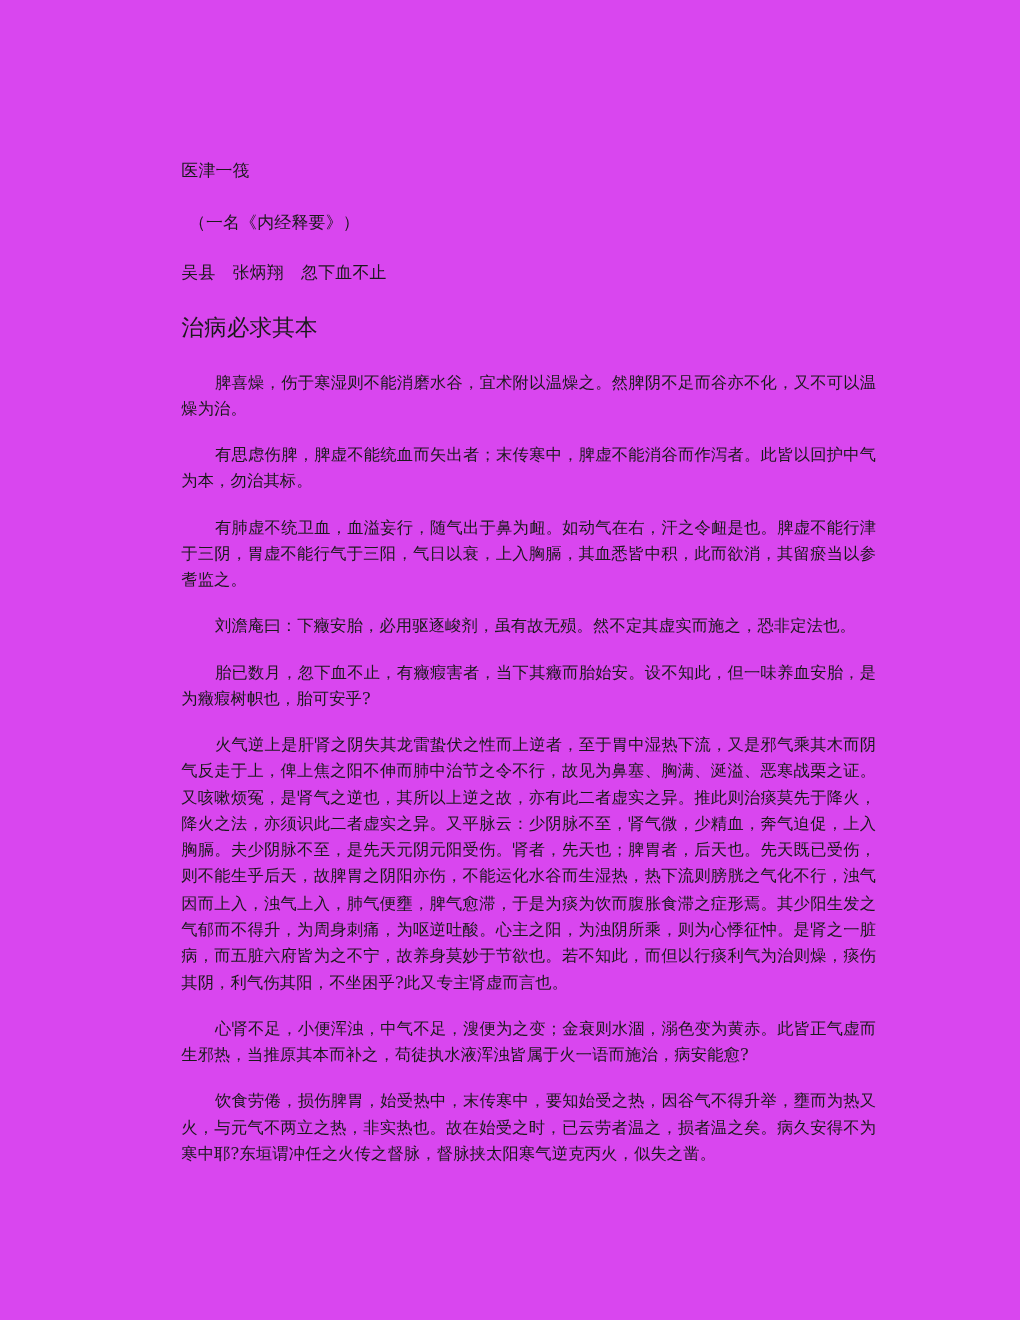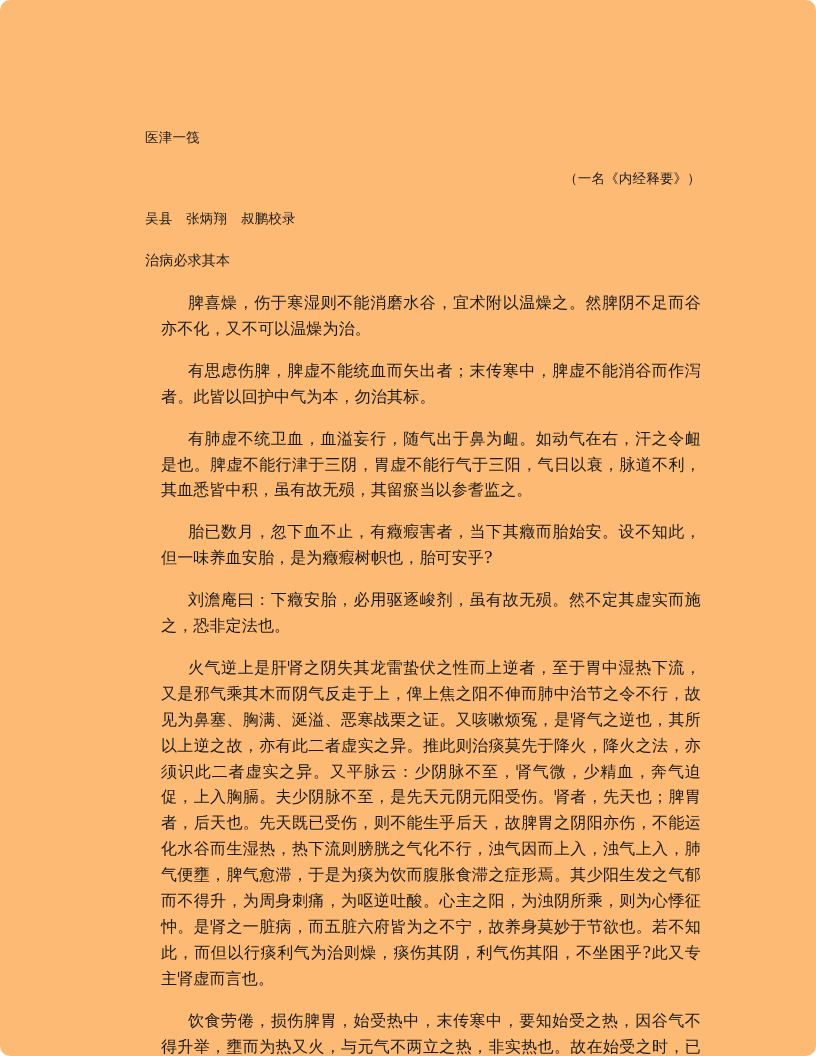--- a/index.html
+++ b/index.html
@@ -11,54 +11,52 @@
     width: 816px;
     height: 1056px;
     font-family: "DejaVu Serif", "Liberation Serif", serif;
     color: #1a1a1a;
     overflow: hidden;
   }
   .page {
     position: relative;
     width: 816px;
     height: 1056px;
-    background: #fdba74;
+    background: #d946ef;
     box-sizing: border-box;
-    border-radius: 10px;
   }
   .content {
     position: absolute;
     left: 145px;
     top: 128px;
     width: 556px;
   }
   .front-line {
     font-size: 13.5px;
     line-height: 1.45;
     margin: 0 0 21px 0;
     letter-spacing: 0.2px;
     white-space: pre;
   }
   .front-line.indent1 {
     text-indent: 0;
   }
   .front-line.paren {
     text-indent: 6px;
-    text-align: right;
   }
   .section-head {
-    font-size: 14px;
+    font-size: 18px;
     line-height: 1.45;
     margin: 0 0 20px 0;
     letter-spacing: 0.2px;
   }
   .para {
-    font-size: 16px;
+    font-size: 13px;
     line-height: 1.62;
-    margin: 0 0 16px 16px;
+    margin: 0 0 16px 0;
     text-indent: 27px;
     text-align: justify;
     text-justify: inter-ideograph;
     letter-spacing: 0.15px;
     word-break: break-all;
   }
   .para:last-child {
     margin-bottom: 0;
   }
 </style>
@@ -67,26 +65,27 @@
 
 <div class="page">
   <div class="content">
 
     <div class="front-line indent1">医津一筏</div>
 
     <div class="front-line paren">（一名《内经释要》）</div>
 
 
 
-    <div class="front-line">吴县　张炳翔　叔鹏校录</div>
+    <div class="front-line">吴县　张炳翔　忽下血不止</div>
 
     <div class="section-head">治病必求其本</div>
 
     <p class="para">脾喜燥，伤于寒湿则不能消磨水谷，宜术附以温燥之。然脾阴不足而谷亦不化，又不可以温燥为治。</p>
     <p class="para">有思虑伤脾，脾虚不能统血而矢出者；末传寒中，脾虚不能消谷而作泻者。此皆以回护中气为本，勿治其标。</p>
-    <p class="para">有肺虚不统卫血，血溢妄行，随气出于鼻为衄。如动气在右，汗之令衄是也。脾虚不能行津于三阴，胃虚不能行气于三阳，气日以衰，脉道不利，其血悉皆中积，虽有故无殒，其留瘀当以参耆监之。</p>
+    <p class="para">有肺虚不统卫血，血溢妄行，随气出于鼻为衄。如动气在右，汗之令衄是也。脾虚不能行津于三阴，胃虚不能行气于三阳，气日以衰，上入胸膈，其血悉皆中积，此而欲消，其留瘀当以参耆监之。</p>
+    <p class="para">刘澹庵曰：下癥安胎，必用驱逐峻剂，虽有故无殒。然不定其虚实而施之，恐非定法也。</p>
     <p class="para">胎已数月，忽下血不止，有癥瘕害者，当下其癥而胎始安。设不知此，但一味养血安胎，是为癥瘕树帜也，胎可安乎?</p>
-    <p class="para">刘澹庵曰：下癥安胎，必用驱逐峻剂，虽有故无殒。然不定其虚实而施之，恐非定法也。</p>
     <p class="para">火气逆上是肝肾之阴失其龙雷蛰伏之性而上逆者，至于胃中湿热下流，又是邪气乘其木而阴气反走于上，俾上焦之阳不伸而肺中治节之令不行，故见为鼻塞、胸满、涎溢、恶寒战栗之证。又咳嗽烦冤，是肾气之逆也，其所以上逆之故，亦有此二者虚实之异。推此则治痰莫先于降火，降火之法，亦须识此二者虚实之异。又平脉云：少阴脉不至，肾气微，少精血，奔气迫促，上入胸膈。夫少阴脉不至，是先天元阴元阳受伤。肾者，先天也；脾胃者，后天也。先天既已受伤，则不能生乎后天，故脾胃之阴阳亦伤，不能运化水谷而生湿热，热下流则膀胱之气化不行，浊气因而上入，浊气上入，肺气便壅，脾气愈滞，于是为痰为饮而腹胀食滞之症形焉。其少阳生发之气郁而不得升，为周身刺痛，为呕逆吐酸。心主之阳，为浊阴所乘，则为心悸征忡。是肾之一脏病，而五脏六府皆为之不宁，故养身莫妙于节欲也。若不知此，而但以行痰利气为治则燥，痰伤其阴，利气伤其阳，不坐困乎?此又专主肾虚而言也。</p>
+    <p class="para">心肾不足，小便浑浊，中气不足，溲便为之变；金衰则水涸，溺色变为黄赤。此皆正气虚而生邪热，当推原其本而补之，苟徒执水液浑浊皆属于火一语而施治，病安能愈?</p>
     <p class="para">饮食劳倦，损伤脾胃，始受热中，末传寒中，要知始受之热，因谷气不得升举，壅而为热又火，与元气不两立之热，非实热也。故在始受之时，已云劳者温之，损者温之矣。病久安得不为寒中耶?东垣谓冲任之火传之督脉，督脉挟太阳寒气逆克丙火，似失之凿。</p>
 
   </div>
 </div>
 
 </body></html>

